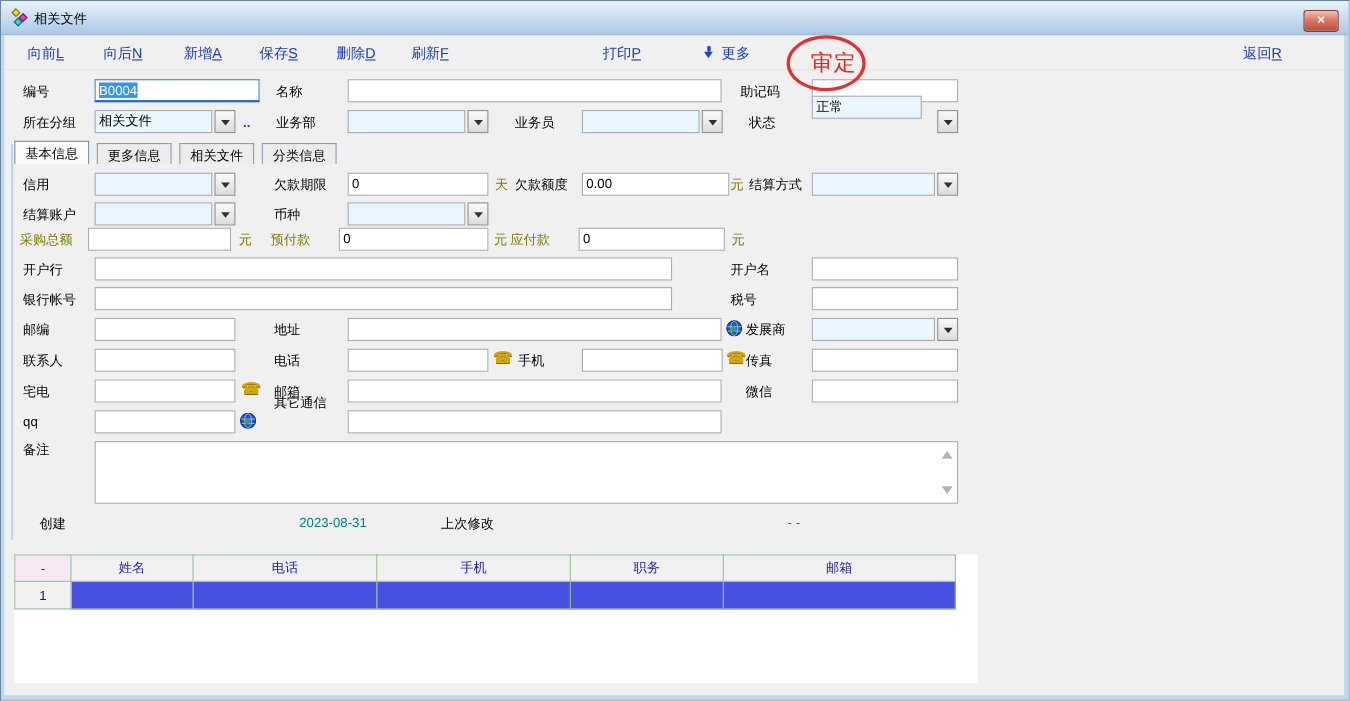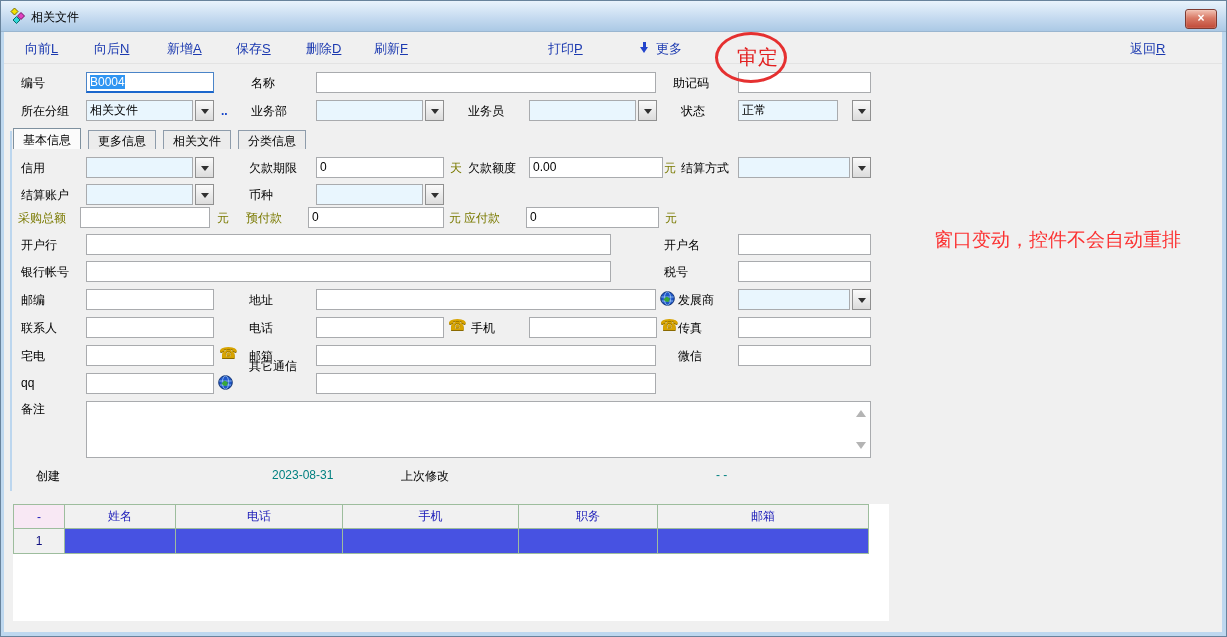--- a/index.html
+++ b/index.html
@@ -95,38 +95,38 @@
     <span class="tbtn" style="left:546px"><span>打印</span><span class="hk">P</span></span>
     <span id="more-arrow" style="left:638px">
         <span class="stem"></span>
         <span class="tri"></span>
       </span>
     <span class="tbtn" style="left:654px"><span>更多</span></span>
     <span class="tbtn" style="left:1128px"><span>返回</span><span class="hk">R</span></span>
   </div>
 
   <span class="lbl" style="left:20px;top:74px">编号</span>
-  <div class="tb focus" style="left:85px;top:71px;width:128px"><span class="sel">B0004</span></div>
+  <div class="tb focus" style="left:85px;top:71px;width:150px"><span class="sel">B0004</span></div>
   <span class="lbl" style="left:250px;top:74px">名称</span>
   <div class="tb" style="left:315px;top:71px;width:340px"></div>
   <span class="lbl" style="left:672px;top:74px">助记码</span>
   <div class="tb" style="left:737px;top:71px;width:133px"></div>
 
   <span class="lbl" style="left:20px;top:102px">所在分组</span>
   <div class="combo" style="left:85px;top:99px;width:107px">相关文件</div>
   <div class="cbtn" style="left:194px;top:99px"></div>
   <span class="linkish" style="left:220px;top:103px">..</span>
   <span class="lbl" style="left:250px;top:102px">业务部</span>
   <div class="combo" style="left:315px;top:99px;width:107px"></div>
   <div class="cbtn" style="left:424px;top:99px"></div>
   <span class="lbl" style="left:467px;top:102px">业务员</span>
   <div class="combo" style="left:528px;top:99px;width:107px"></div>
   <div class="cbtn" style="left:637px;top:99px"></div>
   <span class="lbl" style="left:680px;top:102px">状态</span>
-  <div class="combo" style="left:737px;top:99px;width:100px">正常</div>
+  <div class="combo" style="left:737px;top:86px;width:100px">正常</div>
   <div class="cbtn" style="left:851px;top:99px"></div>
 
   <div id="panel-edge"></div>
   <div id="tabs">
     <div class="tab active">基本信息</div>
     <div class="tab">更多信息</div>
     <div class="tab">相关文件</div>
     <div class="tab">分类信息</div>
   </div>
 
@@ -248,15 +248,14 @@
       <td class="sel"></td>
       <td class="sel"></td>
       <td class="sel"></td>
     </tr>
   </tbody>
     </table>
 
   <div id="approve-circle">
     <span id="approve-text">审定</span>
   </div>
-  <div id="reflow-note">窗口变动，控件不会自动重排</div>
 
 </div>
 
 </body></html>

